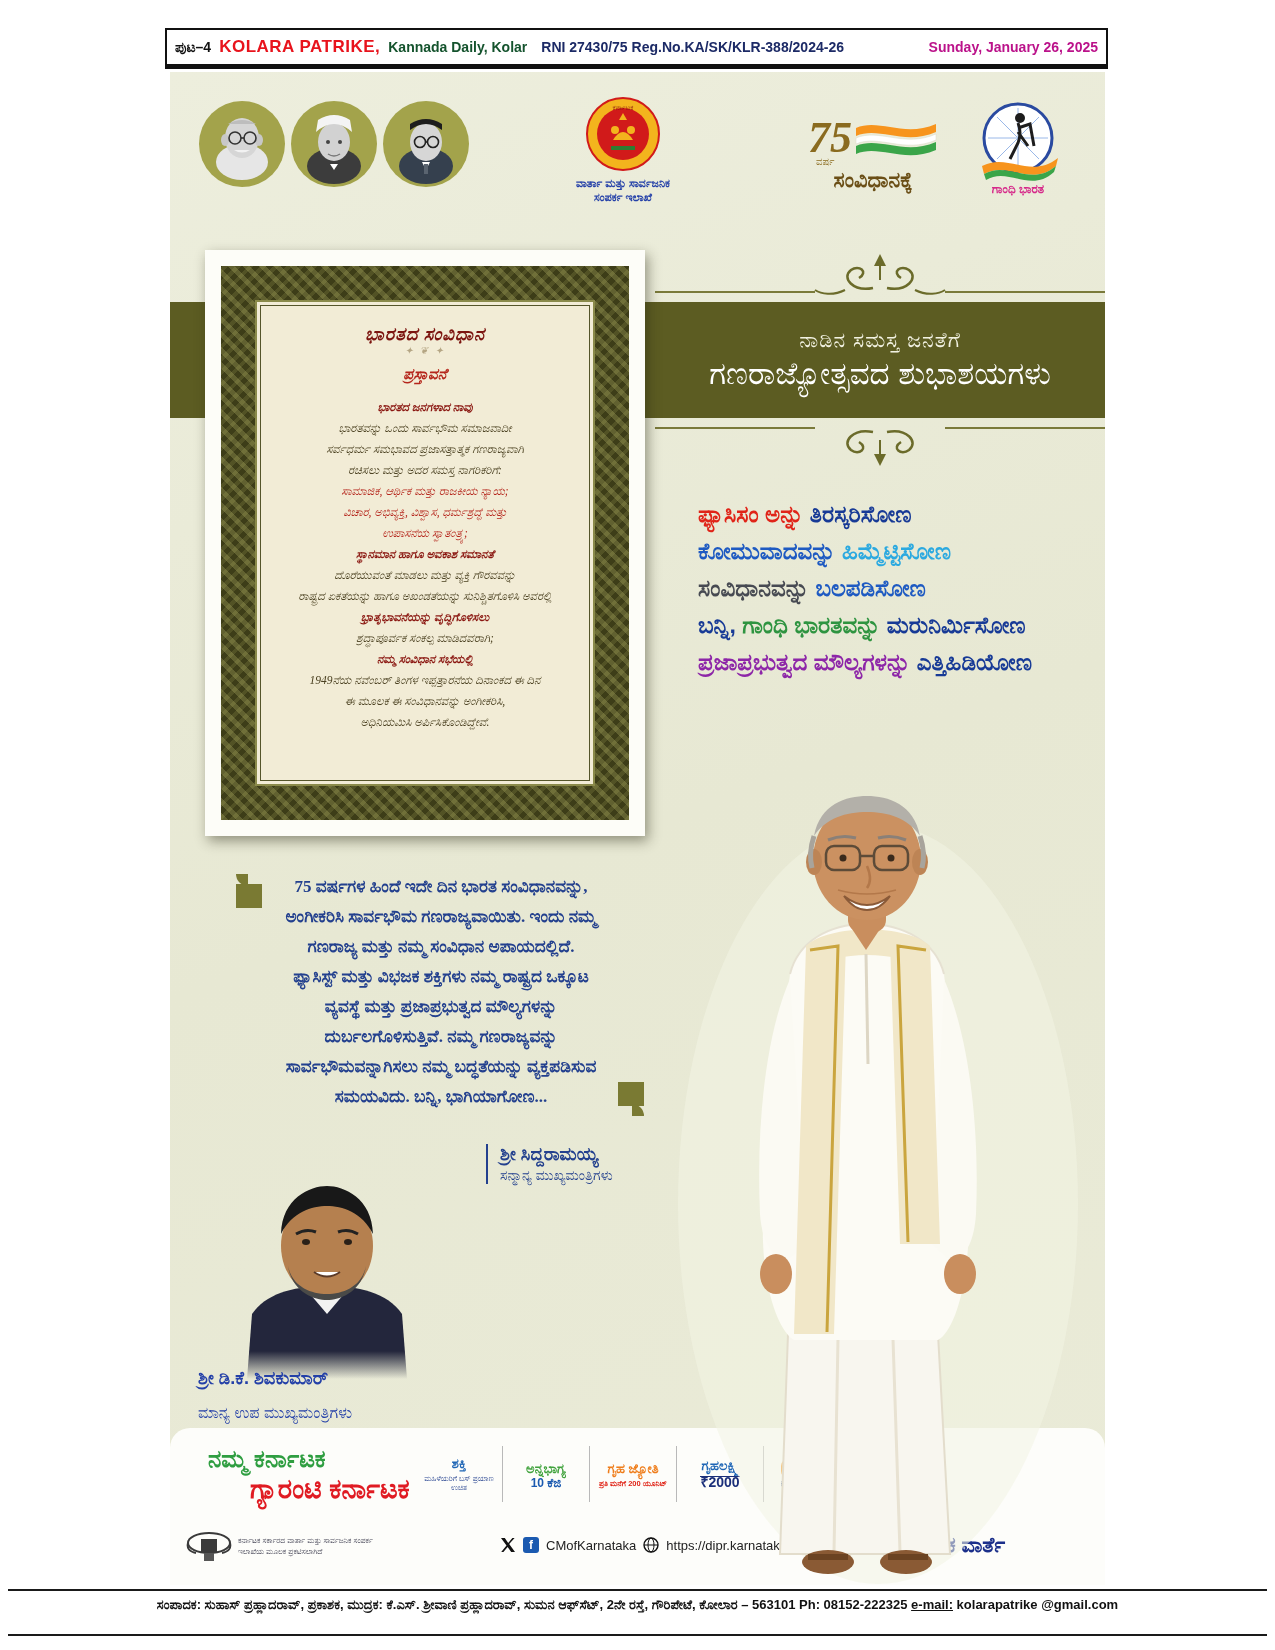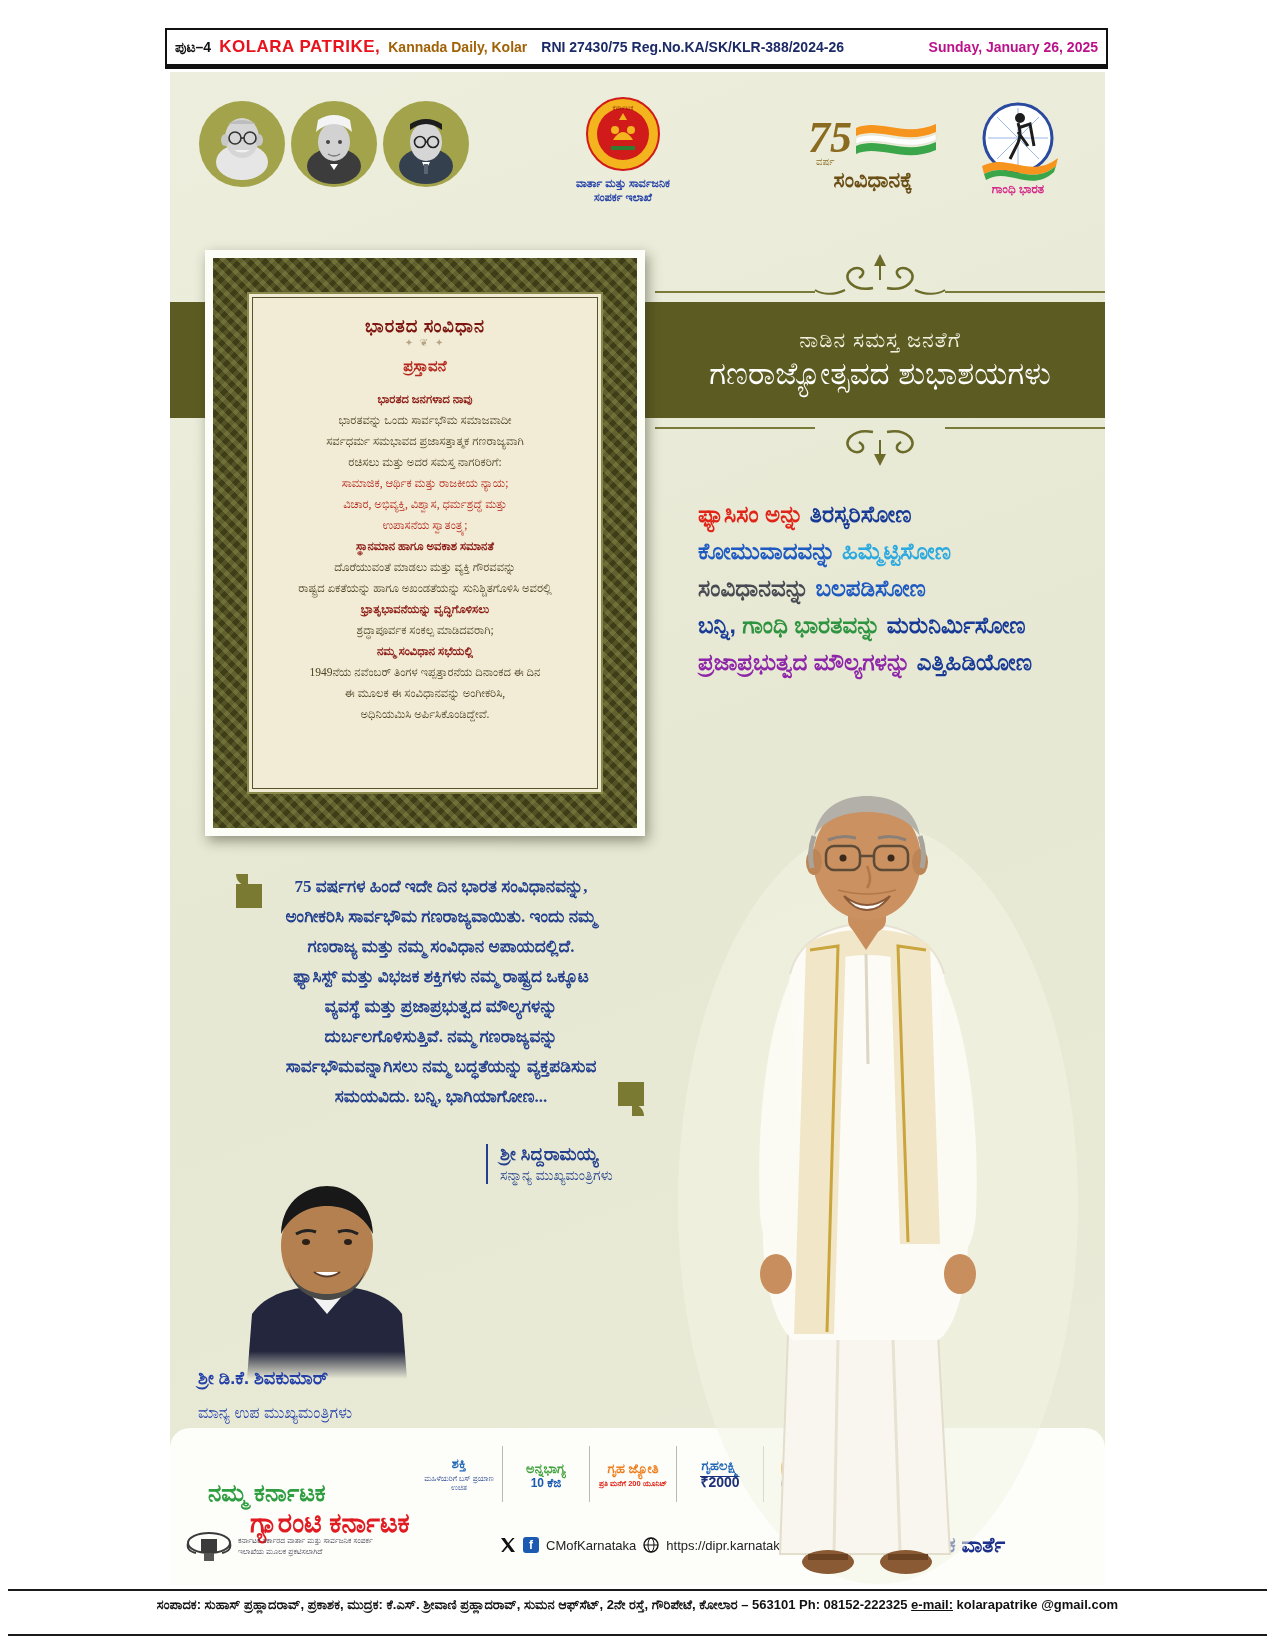--- a/index.html
+++ b/index.html
@@ -5,21 +5,21 @@
   html,body{margin:0;padding:0;background:#fff;}
   .page{position:relative;width:1275px;height:1650px;margin:0 auto;background:#ffffff;
         font-family:"Liberation Sans",sans-serif;overflow:hidden;}
 
   
   .masthead{position:absolute;left:165px;top:28px;width:943px;height:34px;
     border:2px solid #111;border-bottom:5px solid #111;background:#fff;
     display:flex;align-items:center;gap:8px;padding:17px 8px;box-sizing:border-box;white-space:nowrap;}
   .mh-page{font-size:14px;color:#111;font-weight:bold;}
   .mh-name{font-size:17px;font-weight:bold;color:#e8131c;letter-spacing:.5px;}
-  .mh-daily{font-size:14px;font-weight:bold;color:#a16207;}
+  .mh-daily{font-size:14px;font-weight:bold;color:#14532d;}
   .mh-reg{font-size:14px;font-weight:bold;color:#1c2a66;margin-left:6px;}
   .mh-date{font-size:14px;font-weight:bold;color:#bb128a;margin-left:auto;}
 
   
   .ad{position:absolute;left:170px;top:72px;width:935px;height:1513px;
       background:linear-gradient(160deg,#edeedd 0%,#e7e8d3 50%,#eaebd8 100%);}
 
   
   .band{position:absolute;left:0;right:0;top:230px;height:116px;background:#5c5c22;z-index:1;
         display:flex;flex-direction:column;align-items:flex-end;justify-content:center;
@@ -41,21 +41,21 @@
   .logo75{position:absolute;left:618px;top:44px;width:170px;z-index:2;text-align:center;}
   .l75-row{display:flex;align-items:flex-start;justify-content:center;gap:2px;}
   .l75-num{font-size:44px;font-weight:bold;color:#8a6b1f;font-style:italic;line-height:44px;font-family:"Liberation Serif",serif;}
   .l75-varsha{font-size:10px;color:#8a6b1f;margin-top:-6px;text-align:left;padding-left:28px;}
   .l75-label{font-size:21px;font-weight:bold;color:#6b4f17;margin-top:0px;}
   .gbharat{position:absolute;left:792px;top:24px;width:112px;text-align:center;z-index:2;}
   .gb-label{font-size:12px;font-weight:bold;color:#d62a8a;margin-top:-14px;}
 
   
   .doc-panel{position:absolute;left:35px;top:178px;width:440px;height:586px;background:#fdfdf8;
-     padding:8px;box-sizing:border-box;box-shadow:3px 5px 12px rgba(40,40,20,.45);z-index:3;}
+     padding:16px;box-sizing:border-box;box-shadow:3px 5px 12px rgba(40,40,20,.45);z-index:3;font-style:italic;}
   .frame-outer{width:100%;height:100%;box-sizing:border-box;background:#3d3d18;padding:34px;
      background-image:
        repeating-linear-gradient(45deg,rgba(190,190,110,.28) 0 5px,rgba(0,0,0,0) 5px 11px),
        repeating-linear-gradient(-45deg,rgba(120,120,60,.35) 0 4px,rgba(0,0,0,0) 4px 9px);}
   .frame-inner{width:100%;height:100%;box-sizing:border-box;background:#f2ecd6;
      border:2px solid #8a8a4a;outline:1px solid #55552a;outline-offset:-6px;
      text-align:center;padding:22px 10px 10px;overflow:hidden;}
   .pre-title{font-size:18px;font-weight:bold;color:#7c1510;font-family:"Liberation Serif",serif;letter-spacing:1px;}
   .pre-orn{color:#b5a684;font-size:10px;letter-spacing:2px;}
   .pre-sub{font-size:15px;font-weight:bold;color:#b5261c;margin:10px 0 14px;font-family:"Liberation Serif",serif;}
@@ -86,21 +86,21 @@
   .dks-name{font-size:18px;font-weight:bold;color:#2440a8;}
   .dks-title{font-size:16px;color:#2440a8;margin-top:15px;}
 
   
   .cm-photo{position:absolute;left:468px;top:702px;width:462px;height:812px;z-index:6;}
 
   
   .gstrip{position:absolute;left:0;top:1356px;width:935px;height:157px;background:#fdfdfa;
      border-radius:20px 20px 0 0;z-index:2;}
   .gtext{position:absolute;left:38px;top:16px;line-height:30px;white-space:nowrap;}
-  .gt1{font-size:24px;font-weight:bold;color:#2f9e41;margin-top:34px;}
+  .gt1{font-size:24px;font-weight:bold;color:#2f9e41;}
   .gt2{font-size:27px;font-weight:bold;color:#e01b22;padding-left:42px;}
   .schemes{position:absolute;left:250px;top:10px;height:72px;display:flex;align-items:center;}
   .scheme{width:74px;text-align:center;padding:0 2px;}
   .scheme-name{font-size:13px;font-weight:bold;line-height:15px;}
   .scheme-sub{font-size:7.5px;color:#23408e;margin-top:3px;line-height:9px;}
   .sep{width:1px;height:56px;background:#b9b9b9;margin:0 4px;}
   .s-1 .scheme-sub{font-size:12px;font-weight:bold;color:#1b5ab0;}
   .s-2 .scheme-sub{color:#e02518;font-weight:bold;}
   .s-3 .scheme-sub{font-size:14px;font-weight:bold;color:#1b2f7a;border-top:1.5px solid #1b2f7a;display:inline-block;padding-top:1px;}
   .s-4 .scheme-name{background:#f7941d;border-radius:7px;padding:2px 5px;display:inline-block;}

